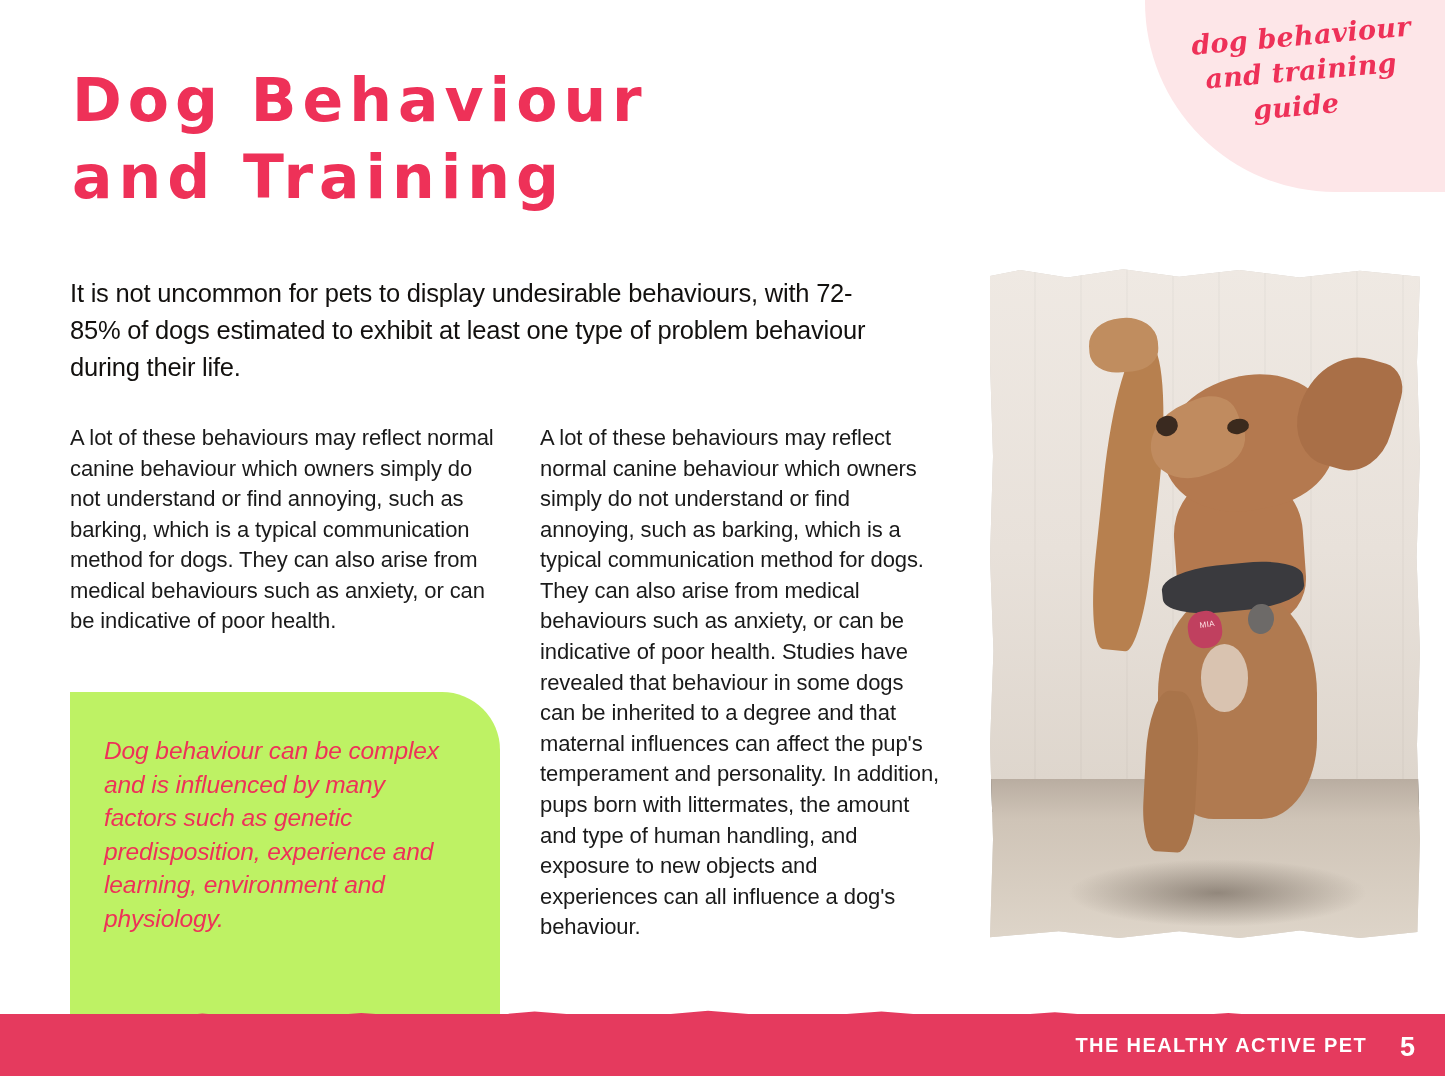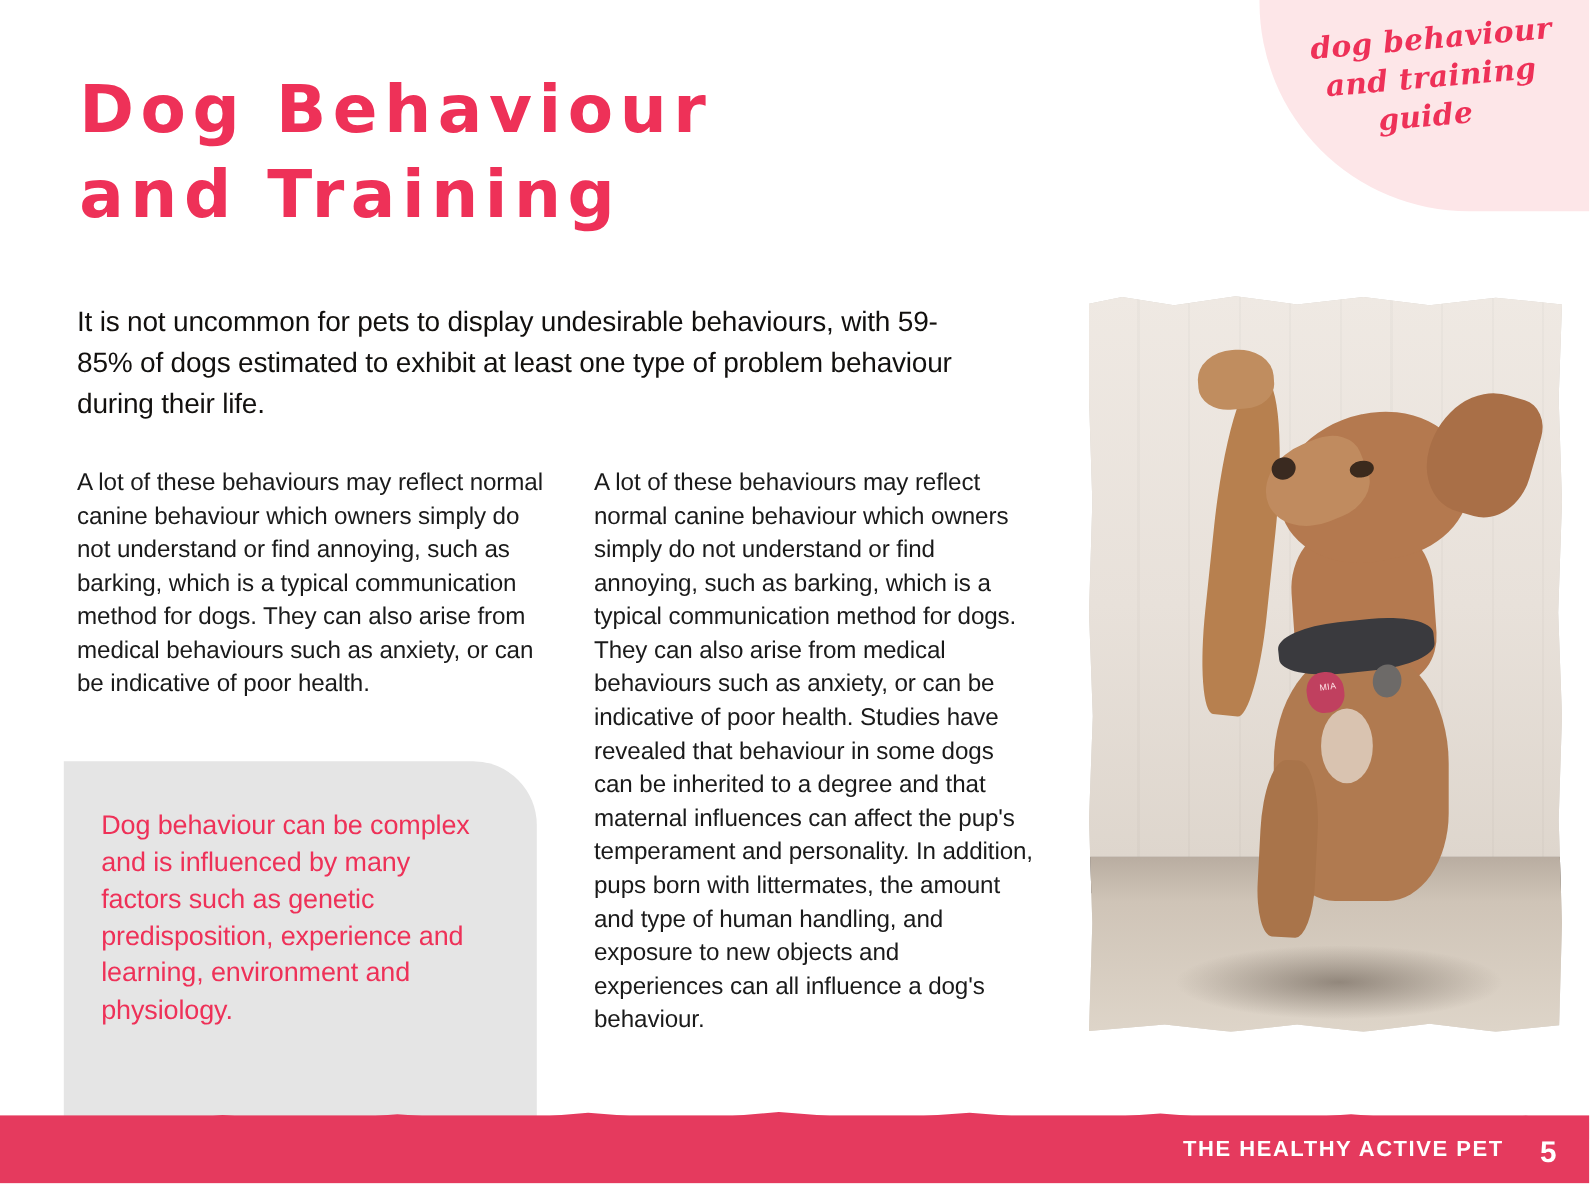--- a/index.html
+++ b/index.html
@@ -92,26 +92,27 @@
   }
   .col-right {
     left: 540px;
     top: 423px;
     width: 400px;
   }
 
   
   .callout {
     position: absolute;
-    left: 58px;
+    left: 70px;
     top: 692px;
     width: 430px;
     height: 323px;
-    background: #e5e5e5;
+    background: #bef264;
     border-top-right-radius: 58px;
+    font-style: italic;
   }
   .callout-text {
     position: absolute;
     left: 34px;
     top: 42px;
     width: 360px;
     color: #ee3158;
     font-size: 24.5px;
     line-height: 1.37;
     letter-spacing: -0.1px;
@@ -360,21 +361,21 @@
       <span class="cb-l2">and training</span>
       <span class="cb-l3">guide</span>
     </div>
   </div>
 
   <h1 class="title">
     <span>Dog Behaviour</span>
     <span>and Training</span>
   </h1>
 
-  <p class="intro">It is not uncommon for pets to display undesirable behaviours, with 59-85% of dogs estimated to exhibit at least one type of problem behaviour during their life.</p>
+  <p class="intro">It is not uncommon for pets to display undesirable behaviours, with 72-85% of dogs estimated to exhibit at least one type of problem behaviour during their life.</p>
 
   <p class="col col-left">A lot of these behaviours may reflect normal canine behaviour which owners simply do not understand or find annoying, such as barking, which is a typical communication method for dogs. They can also arise from medical behaviours such as anxiety, or can be indicative of poor health.</p>
 
   <p class="col col-right">A lot of these behaviours may reflect normal canine behaviour which owners simply do not understand or find annoying, such as barking, which is a typical communication method for dogs. They can also arise from medical behaviours such as anxiety, or can be indicative of poor health. Studies have revealed that behaviour in some dogs can be inherited to a degree and that maternal influences can affect the pup's temperament and personality. In addition, pups born with littermates, the amount and type of human handling, and exposure to new objects and experiences can all influence a dog's behaviour.</p>
 
   <div class="callout">
     <p class="callout-text">Dog behaviour can be complex and is influenced by many factors such as genetic predisposition, experience and learning, environment and physiology.</p>
   </div>
 
   <div class="photo">

